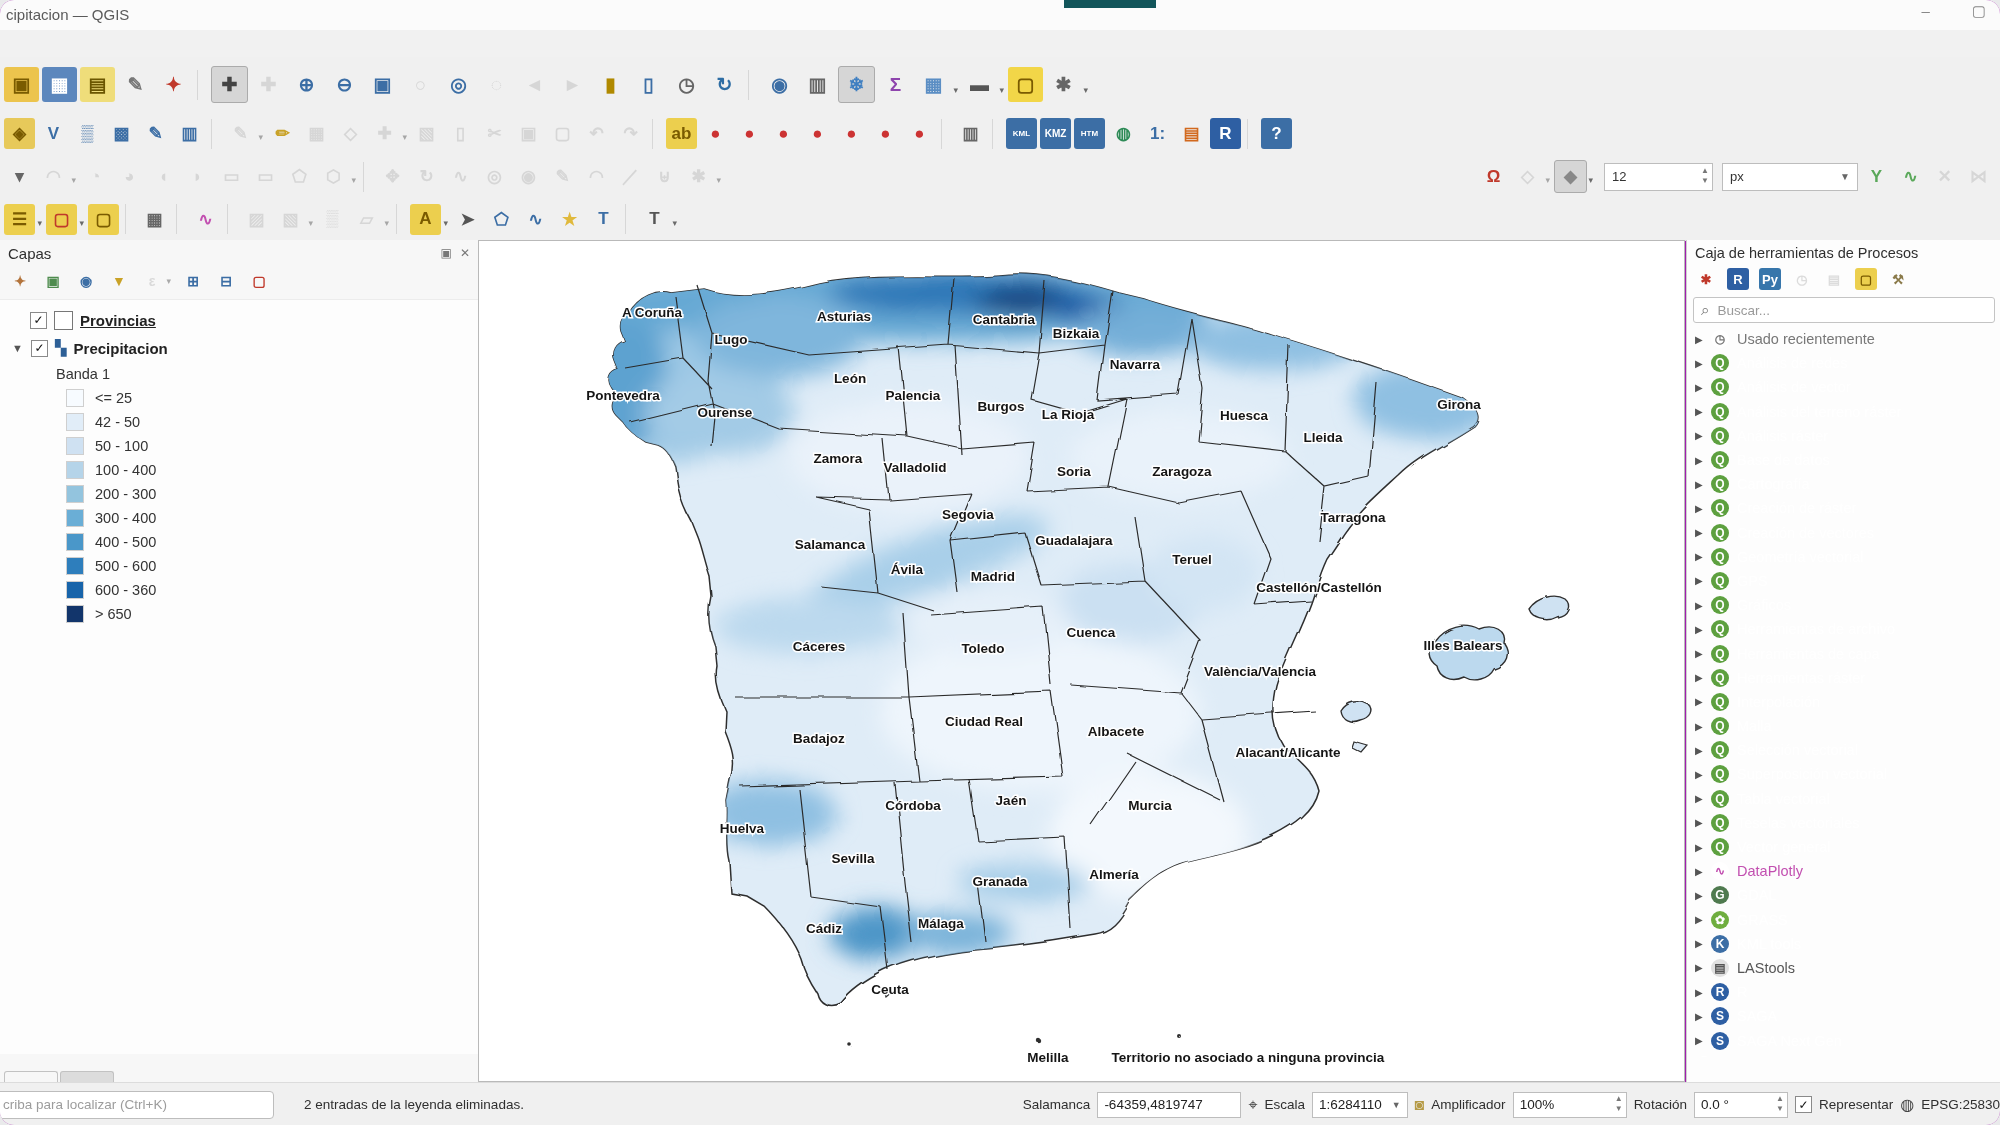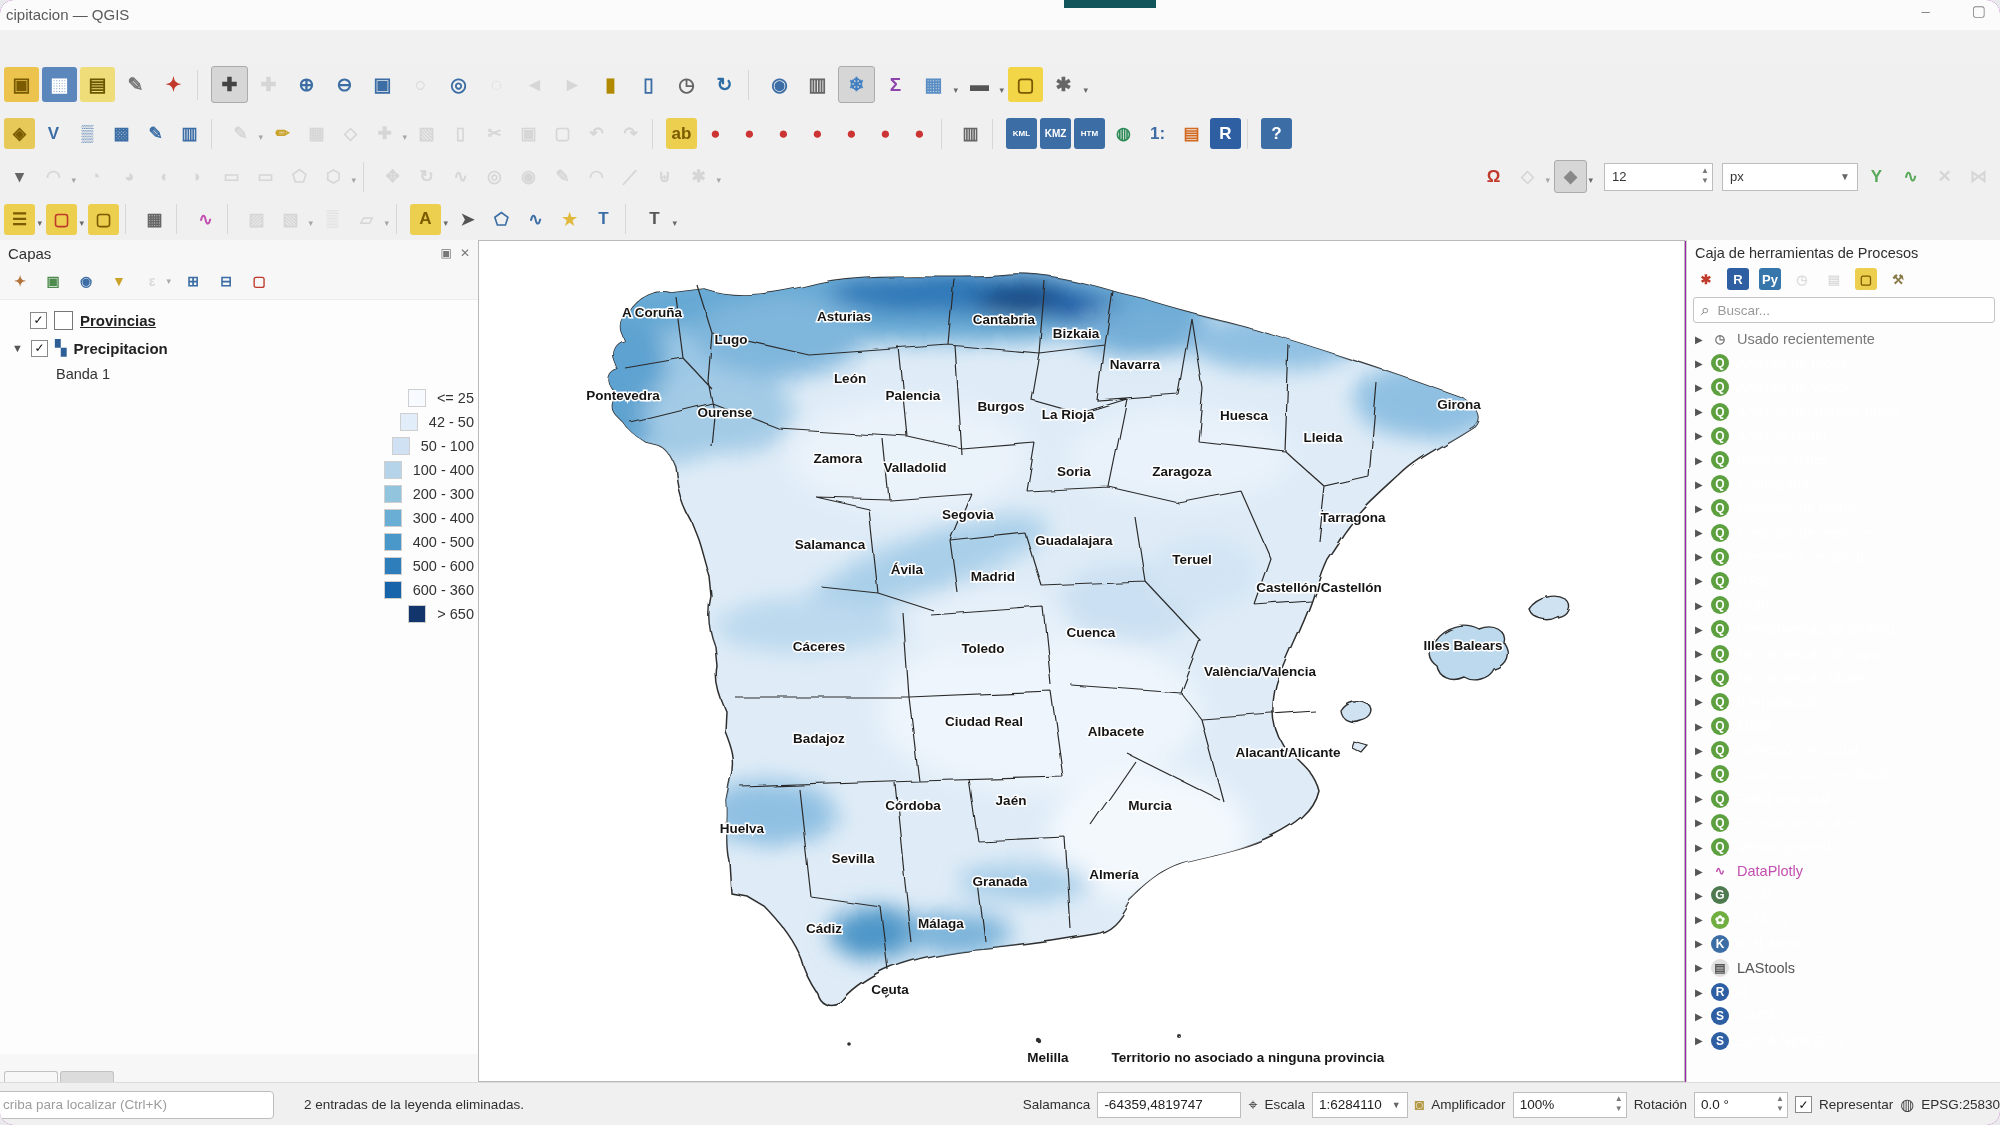--- a/index.html
+++ b/index.html
@@ -35,21 +35,21 @@
   #leftpanel .phead .pbtns{display:flex;gap:8px;color:#777;font-size:12px;}
   #lp-tools{display:flex;gap:9px;padding:3px 8px 6px 8px;border-bottom:1px solid #ececec;}
   #lp-tools .tbtn{width:24px;height:24px;font-size:14px;}
   #layertree{padding:6px 4px;font-size:15px;color:#222;background:#fdfdfd;height:calc(100% - 100px);}
   .lrow{display:flex;align-items:center;gap:7px;height:28px;padding-left:26px;}
   .lrow .exp{width:12px;color:#555;font-size:11px;margin-left:-18px;}
   .cbx{width:15px;height:15px;border:1px solid #8a8a8a;background:#fff;display:flex;align-items:center;justify-content:center;font-size:12px;color:#111;}
   .lswatch{width:17px;height:17px;border:1px solid #777;background:#fff;}
   .lname{font-weight:bold;}
   .sub{padding-left:52px;height:24px;display:flex;align-items:center;font-size:14.5px;color:#333;}
-  .legrow{display:flex;align-items:center;gap:11px;height:24px;padding-left:62px;font-size:14.5px;color:#333;justify-content:flex-end;}
+  .legrow{display:flex;align-items:center;gap:11px;height:24px;padding-left:62px;font-size:14.5px;color:#333;}
   .legrow .swatch{width:16px;height:16px;border:1px solid #cfcfcf;}
   #lp-tabs{position:absolute;left:0;bottom:0;height:30px;display:flex;align-items:flex-end;padding-left:4px;gap:2px;}
   .ltab{font-size:13.5px;color:#333;padding:5px 26px;border:1px solid #c2c2c2;border-bottom:none;background:#dcdcdc;border-radius:3px 3px 0 0;}
   .ltab.active{background:#f7f7f7;}
   
   #mapcanvas{position:absolute;left:478px;top:240px;width:1207px;height:842px;background:#ffffff;border:1px solid #b9b9b9;box-sizing:border-box;}
   
   #rightpanel{position:absolute;left:1686px;top:240px;width:314px;height:842px;background:#fdfdfd;border-left:1px solid #cfcfcf;}
   #rightpanel .phead{height:26px;display:flex;align-items:center;padding:0 8px;font-size:14.5px;color:#2f2f2f;}
   #rp-tools{display:flex;gap:10px;padding:2px 8px 5px 8px;}

